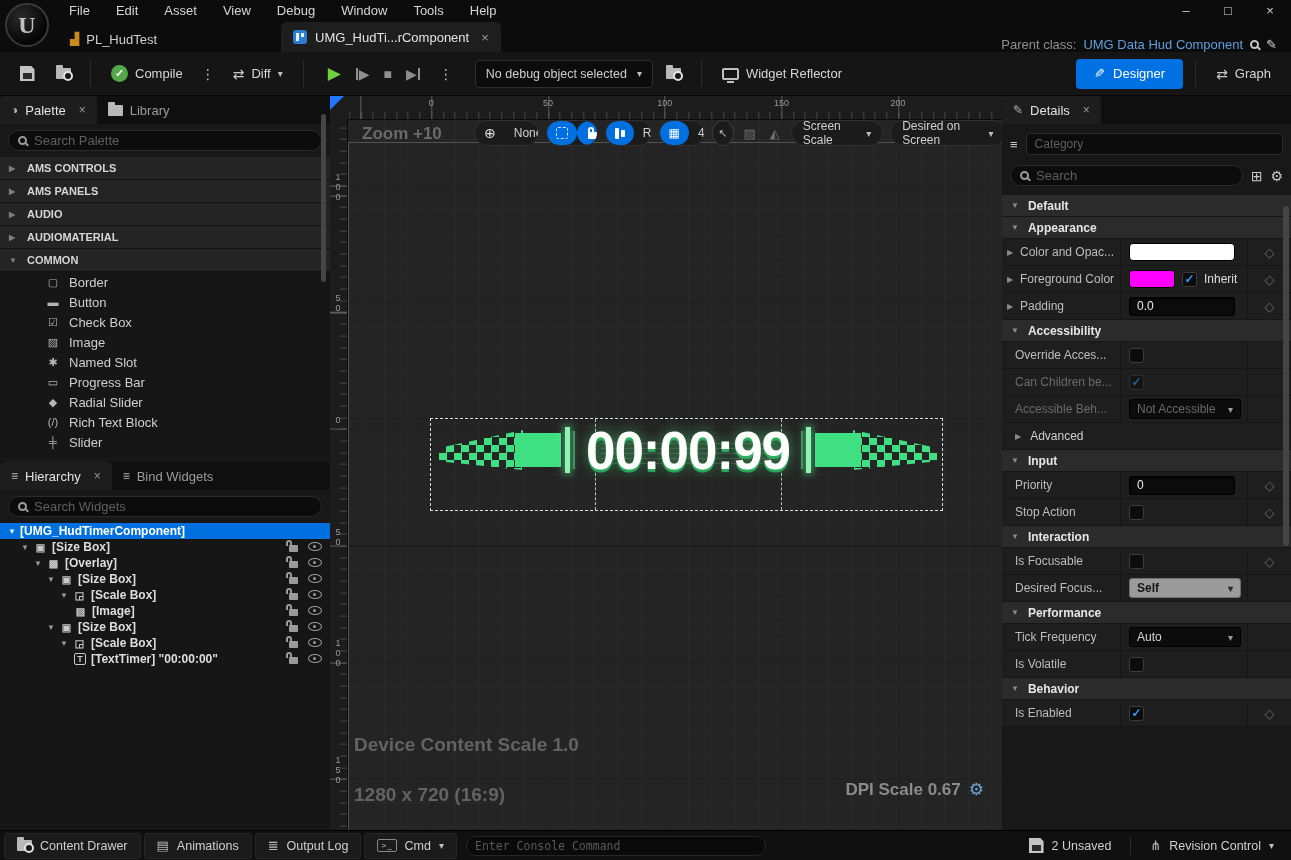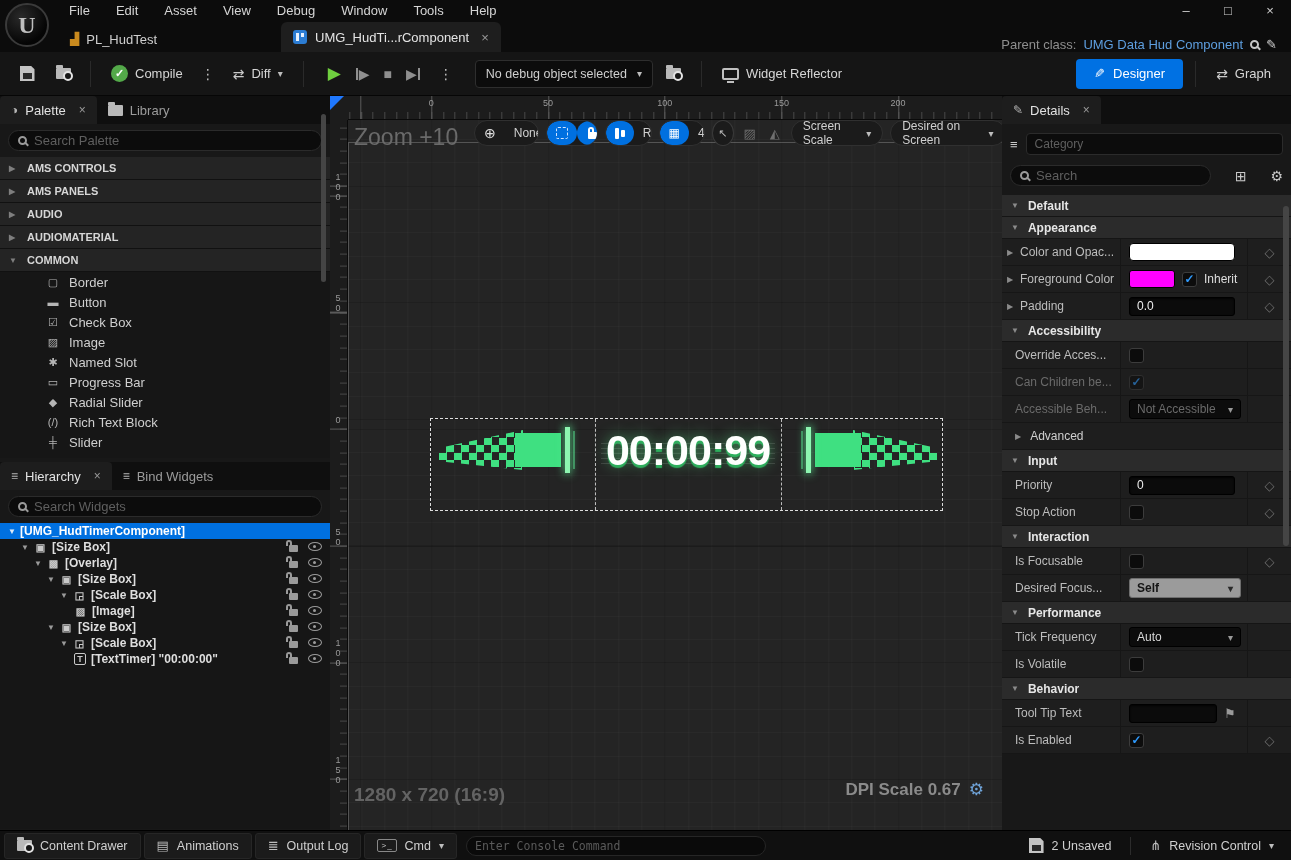--- a/index.html
+++ b/index.html
@@ -130,21 +130,21 @@
           white-space:pre-line;text-align:center;transform:translateY(-50%)}
   #canvas-view{position:absolute;left:18px;top:24px;width:654px;height:710px;overflow:hidden;
     background-image:
       repeating-linear-gradient(90deg,rgba(0,0,0,.25) 0 1px,transparent 1px 116.7px),
       repeating-linear-gradient(0deg,rgba(0,0,0,.25) 0 1px,transparent 1px 116.7px),
       repeating-linear-gradient(90deg,rgba(255,255,255,.022) 0 1px,transparent 1px 23.34px),
       repeating-linear-gradient(0deg,rgba(255,255,255,.022) 0 1px,transparent 1px 23.34px);
     background-position:83.3px 0,0 300px,83.3px 0,0 300px}
   #surface-outline{position:absolute;left:0;top:22px;width:200%;height:200%;
                    border-top:1px solid rgba(255,255,255,.22);border-left:1px solid rgba(255,255,255,.22)}
-  #zoom-label{position:absolute;left:6px;top:4px;font-size:23px;font-weight:normal;color:#6a6a6a}
+  #zoom-label{position:absolute;left:14px;top:4px;font-size:17px;font-weight:bold;color:#6a6a6a}
   #cbar{position:absolute;left:126px;top:-3px;display:flex;align-items:center;gap:7px;height:32px}
   .cpill{display:flex;align-items:center;background:#1b1b1b;border:1px solid #303030;border-radius:13px;height:26px;overflow:hidden}
   .cseg{display:flex;align-items:center;justify-content:center;padding:0 9px;height:100%;color:#d0d0d0;font-size:12px;gap:5px}
   .cseg.active{background:#0070e0;border-radius:13px;color:#fff}
   .cpill.pad{padding:0 11px;gap:7px;color:#d0d0d0;font-size:12px}
   .cround{width:26px;height:26px;border:1px solid #3a3a3a;border-radius:50%;display:flex;align-items:center;
           justify-content:center;color:#bdbdbd;font-size:11px;background:#1b1b1b}
   .cico{color:#6f6f6f;font-size:13px;width:22px;text-align:center}
   .glb{font-size:14px;color:#e0e0e0}
   .dashbox{width:12px;height:12px;border:1px dashed #cfe3ff;border-radius:2px}
@@ -160,37 +160,37 @@
     background:conic-gradient(#3fe081 0 25%,transparent 25% 50%,#3fe081 50% 75%,transparent 75%) 0 0/15px 15px;
     clip-path:polygon(0 45%,100% 0,100% 100%,0 78%)}
   .flag .solid{position:absolute;left:76px;top:6px;bottom:6px;width:46px;background:#3fe081}
   .flag .pole{position:absolute;left:126px;top:0;bottom:0;width:5px;background:#8df5b0;
               box-shadow:0 0 9px 1px rgba(90,240,150,.75)}
   .flag .pole::after{content:'';position:absolute;left:8px;top:4px;bottom:4px;width:2px;background:rgba(90,240,150,.45)}
   .flag.right{transform:scaleX(-1)}
   #timer-ghost{position:absolute;left:170px;width:174px;top:24px;height:22px;
     background:repeating-linear-gradient(180deg,rgba(255,255,255,.12) 0 1px,transparent 1px 5px)}
   #timer-text{position:absolute;left:164px;width:186px;top:0;height:62px;display:flex;align-items:center;
-    justify-content:center;font-size:43px;font-weight:bold;color:#fdfffd;letter-spacing:-1px;
+    justify-content:center;font-size:53px;font-weight:bold;color:#fdfffd;letter-spacing:-1px;
     text-shadow:0 3px 1px rgba(46,186,98,.9),0 0 14px rgba(96,255,150,.5)}
 
   
   .ovl{position:absolute;left:6px;font-size:19px;font-weight:bold;color:#636363}
   #dpi{position:absolute;right:18px;bottom:30px;display:flex;align-items:center;gap:8px;
        font-size:17px;font-weight:bold;color:#8b8b8b}
   #dpi .gear{color:#6fa3d8;font-size:17px;font-weight:normal}
 
   
   #details{left:1002px;top:96px;width:289px;height:734px;overflow:hidden}
   #cat-row{display:flex;align-items:center;gap:8px;margin:7px 8px 0 8px;height:26px}
   .listico{color:#c9c9c9;font-size:13px}
   .cat-input{flex:1;height:22px;background:#0c0c0c;border:1px solid #2b2b2b;border-radius:4px;
              color:#cfcfcf;padding:0 8px;font-size:12px;font-family:"Liberation Sans",sans-serif;outline:none}
   .cat-input::placeholder{color:#5f5f5f}
-  #dsearch-row{display:flex;align-items:center;gap:24px;margin:8px 8px 9px 8px}
+  #dsearch-row{display:flex;align-items:center;gap:8px;margin:8px 8px 9px 8px}
   #dsearch-row .searchrow{flex:1;margin:0}
   .tblico,.gearico{color:#c9c9c9;font-size:14px}
   #details-body{position:relative}
   .dsec{display:flex;align-items:center;gap:9px;height:22px;background:#2b2b2b;border-bottom:1px solid #151515;
         padding-left:9px;font-weight:bold;font-size:12px;color:#e6e6e6}
   .sec-arrow{color:#8a8a8a;font-size:8px}
   .drow{display:flex;align-items:stretch;height:27px;background:#1e1e1e;border-bottom:1px solid #161616;font-size:12px}
   .drow.disabled .dltext,.drow.disabled .ddtext{color:#6a6a6a}
   .drow.disabled .dcheck{opacity:.55}
   .dlabel{width:118px;display:flex;align-items:center;gap:5px;padding-left:13px;color:#bdbdbd;flex:none;overflow:hidden;white-space:nowrap}
@@ -592,20 +592,21 @@
         </div>
         <div id="timer-ghost"></div>
         <div id="timer-text">00:00:99</div>
         <div class="flag right" style="left:366px">
           <div class="checker"></div>
             <div class="solid"></div>
             <div class="pole"></div>
         </div>
       </div>
 
+      <div class="ovl" style="bottom:74px">Device Content Scale 1.0</div>
       <div class="ovl" style="bottom:24px">1280 x 720 (16:9)</div>
       <div id="dpi">
         <span>DPI Scale 0.67</span>
         <span class="gear">⚙</span>
       </div>
     </div>
     <div id="ruler-corner"></div>
     <div id="ruler-h">
         <span class="hr-num" style="left: 83.3px;">0</span>
         <span class="hr-num" style="left: 200px;">50</span>
@@ -813,30 +814,20 @@
             <span class="dcheck"></span>
           </div>
           <div class="dreset"></div>
         </div>
         <div class="dsec">
           <span class="sec-arrow">▼</span>
           <span class="sec-label">Behavior</span>
         </div>
         <div class="drow">
           <div class="dlabel">
-            <span class="dltext">Tool Tip Text</span>
-          </div>
-          <div class="dvalue">
-            <input class="dinput small" style="">
-            <span class="flagico">⚑</span>
-          </div>
-          <div class="dreset"></div>
-        </div>
-        <div class="drow">
-          <div class="dlabel">
             <span class="dltext">Is Enabled</span>
           </div>
           <div class="dvalue">
             <span class="dcheck">✓</span>
           </div>
           <div class="dreset">
             <span class="diamond">◇</span>
           </div>
         </div>
       </div>

